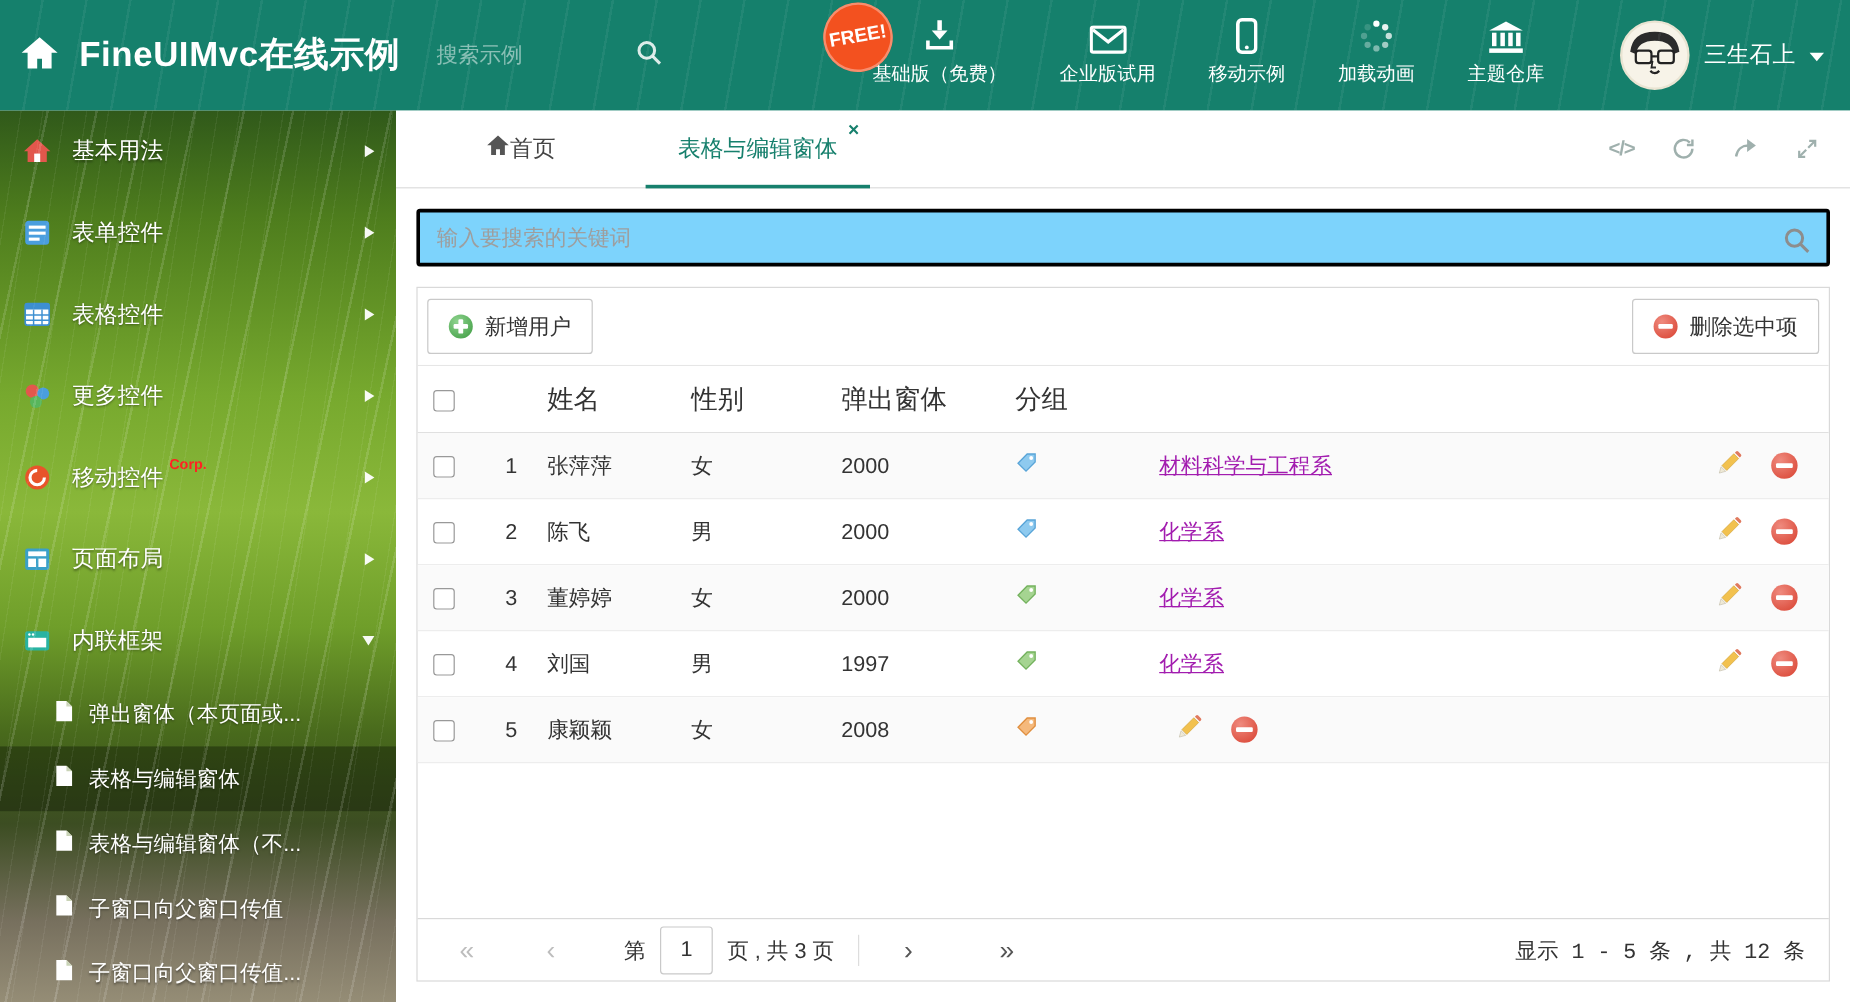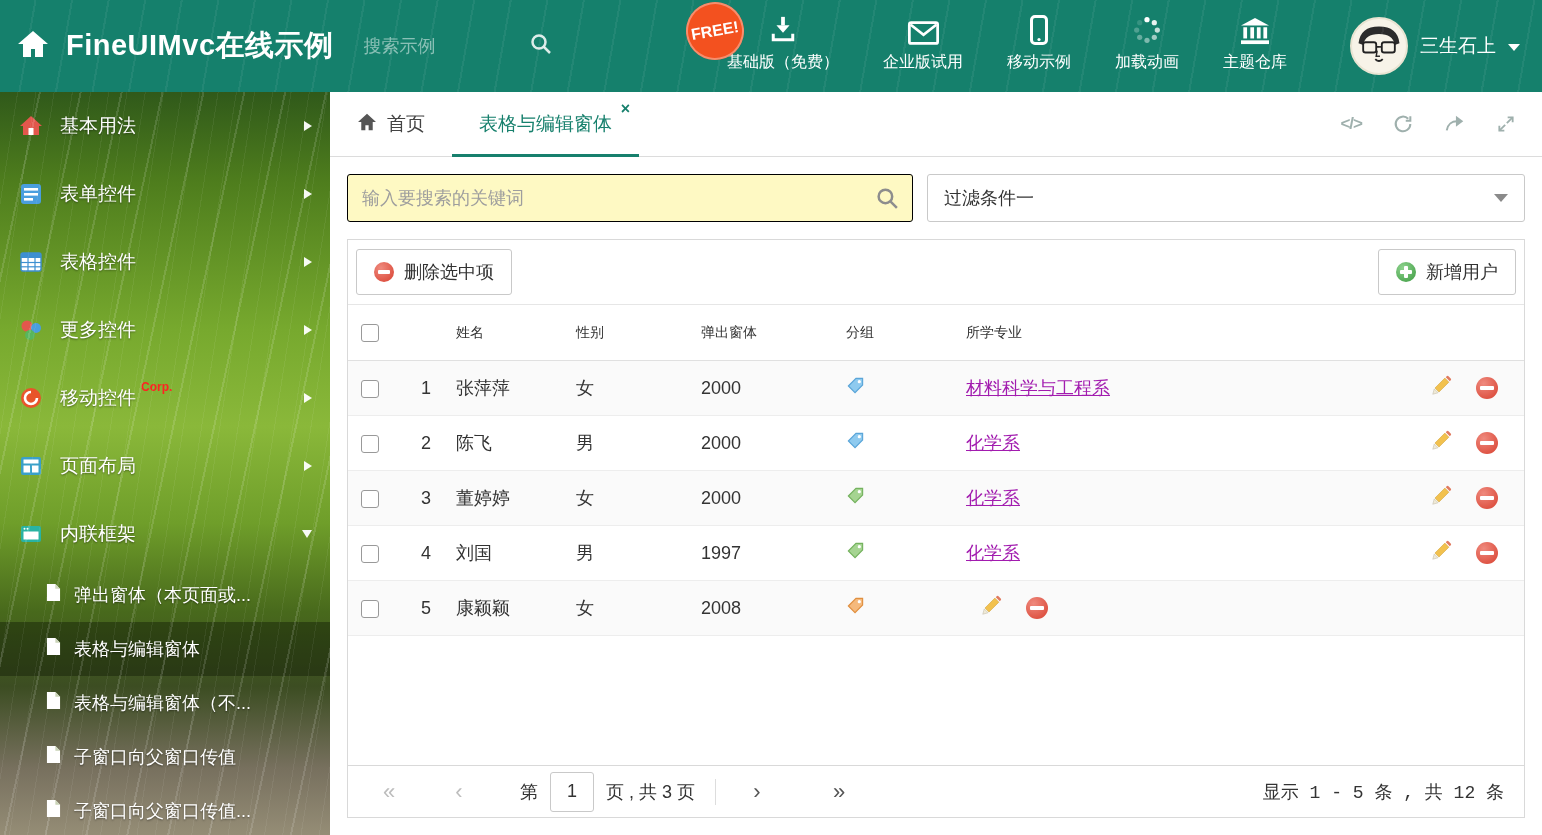--- a/index.html
+++ b/index.html
@@ -37,51 +37,51 @@
   .menu-item .label,.sub-item .slabel{text-shadow:0 1px 2px rgba(0,0,0,.45);}
   .corp{color:#ff2222;font-size:12px;font-weight:bold;margin-left:5px;align-self:flex-start;margin-top:16px;text-shadow:none;}
   .arrow-right{margin-left:auto;width:0;height:0;border-left:8px solid #fff;border-top:5px solid transparent;border-bottom:5px solid transparent;opacity:.95;flex:none;}
   .arrow-down{margin-left:auto;width:0;height:0;border-top:8px solid #fff;border-left:5px solid transparent;border-right:5px solid transparent;opacity:.95;flex:none;}
   .sub-item{height:54px;display:flex;align-items:center;padding-left:46px;font-size:18px;gap:13px;cursor:pointer;white-space:nowrap;}
   .sub-item.active{background:rgba(15,25,5,.42);}
 
   
   .main{position:absolute;top:92px;left:330px;width:1212px;height:743px;background:#fff;display:flex;flex-direction:column;}
   .tabbar{height:65px;flex:none;border-bottom:1px solid #dcdcdc;display:flex;align-items:stretch;}
-  .tab{display:flex;align-items:center;gap:10px;padding:4px 27px;font-size:19px;color:#444;cursor:pointer;position:relative;}
+  .tab{display:flex;align-items:center;padding:4px 27px;font-size:19px;color:#444;cursor:pointer;position:relative;margin-left:48px;}
   .tab.active{color:#17806d;}
   .tab.active::after{content:"";position:absolute;left:0;right:0;bottom:-1px;height:3px;background:#17806d;}
   .tab-close{position:absolute;top:9px;right:9px;font-size:16px;font-weight:bold;color:#17806d;line-height:1;cursor:pointer;}
   .tab-tools{margin-left:auto;display:flex;align-items:center;gap:30px;padding-right:26px;color:#9fb0ad;}
   .tool{cursor:pointer;display:flex;align-items:center;}
   .code-glyph{font-size:17px;font-weight:bold;letter-spacing:-1px;color:#9fb0ad;}
 
   .content{flex:1;min-height:0;padding:17px;display:flex;flex-direction:column;gap:17px;}
   .filter-row{display:flex;gap:14px;flex:none;}
-  .searchbox{flex:1;position:relative;height:48px;border:1px solid #000000;border-radius:3px;display:flex;align-items:center;background:#fef9c3;}
+  .searchbox{flex:1;position:relative;height:48px;border:3px solid #000000;border-radius:3px;display:flex;align-items:center;background:#7dd3fc;}
   .searchbox input{flex:1;border:none;outline:none;font-size:18px;color:#555;padding:0 46px 0 14px;height:100%;background:transparent;}
   .searchbox input::placeholder{color:#9e9e9e;}
   .searchbox .magwrap{position:absolute;right:12px;top:11px;}
   .filterbox{flex:1;height:48px;border:1px solid #c9c9c9;border-radius:3px;display:flex;align-items:center;justify-content:space-between;padding:0 16px;font-size:18px;color:#333;cursor:pointer;background:#fff;}
   .caret-dn-g{width:0;height:0;border-top:8px solid #8a8a8a;border-left:7px solid transparent;border-right:7px solid transparent;}
 
   .panel{flex:1;min-height:0;border:1px solid #d9d9d9;display:flex;flex-direction:column;background:#fff;}
   .toolbar{flex:none;display:flex;justify-content:space-between;padding:9px 8px;}
   .btn{height:46px;border:1px solid #c9c9c9;border-radius:3px;background:#fff;display:inline-flex;align-items:center;gap:10px;padding:0 17px;font-size:18px;color:#333;cursor:pointer;}
   .icon-circle{border-radius:50%;position:relative;display:inline-block;flex:none;}
   .sz20{width:20px;height:20px;} .sz22{width:22px;height:22px;}
   .icon-minus{background:radial-gradient(circle at 35% 30%,#ef8a7e,#d8402f);}
   .icon-minus::after{content:"";position:absolute;left:18%;right:18%;top:calc(50% - 2px);height:4px;background:#fff;border-radius:1px;}
   .icon-plus{background:radial-gradient(circle at 35% 30%,#8ed38e,#3c9a40);}
   .icon-plus::before{content:"";position:absolute;left:18%;right:18%;top:calc(50% - 2px);height:4px;background:#fff;border-radius:1px;}
   .icon-plus::after{content:"";position:absolute;top:18%;bottom:18%;left:calc(50% - 2px);width:4px;background:#fff;border-radius:1px;}
 
   .tablewrap{flex:1;min-height:0;overflow:hidden;}
   .thead,.trow{display:grid;grid-template-columns:56px 44px 120px 125px 145px 120px 450px 1fr;align-items:center;}
-  .thead{height:57px;border-top:1px solid #e6e6e6;border-bottom:1px solid #e0e0e0;font-size:14px;color:#333;}
+  .thead{height:57px;border-top:1px solid #e6e6e6;border-bottom:1px solid #e0e0e0;font-size:22px;color:#333;}
   .trow{height:55px;border-bottom:1px solid #ededed;font-size:18px;color:#333;}
   .trow:nth-child(odd){background:#fafafa;}
   .cell{padding-left:8px;}
   .c-cb{padding-left:13px;}
   .c-num{text-align:center;padding-left:0;}
   .checkbox{width:18px;height:18px;border:1px solid #999;border-radius:3px;display:inline-block;background:#fff;vertical-align:middle;cursor:pointer;}
   .major-link{color:#a21caf;text-decoration:underline;cursor:pointer;}
   .c-actions{display:flex;align-items:center;gap:24px;padding-left:22px;}
   .tag-blue path{fill:#8ecaef;stroke:#5aa5d8;}
   .tag-green path{fill:#a5d491;stroke:#74b25e;}
@@ -361,47 +361,42 @@
     <div class="filter-row">
       <div class="searchbox">
         <input placeholder="输入要搜索的关键词" style="">
         <span class="magwrap">
           <svg viewBox="0 0 24 24" width="25" height="25">
               <circle cx="10" cy="10" r="6.5" fill="none" stroke="#8d8d8d" stroke-width="2.4"></circle>
               <line x1="15" y1="15" x2="21" y2="21" stroke="#8d8d8d" stroke-width="2.4"></line>
             </svg>
         </span>
       </div>
-      <div class="filterbox">
-        <span>过滤条件一</span>
-        <span class="caret-dn-g"></span>
-      </div>
     </div>
 
     <div class="panel">
       <div class="toolbar">
         <button class="btn">
+          <span class="icon-circle icon-plus sz20"></span>
+          <span>新增用户</span>
+        </button>
+        <button class="btn">
           <span class="icon-circle icon-minus sz20"></span>
           <span>删除选中项</span>
-        </button>
-        <button class="btn">
-          <span class="icon-circle icon-plus sz20"></span>
-          <span>新增用户</span>
         </button>
       </div>
 
       <div class="tablewrap">
         <div class="thead">
           <div class="cell c-cb"><span class="checkbox"></span></div>
           <div class="cell c-num"></div>
           <div class="cell">姓名</div>
           <div class="cell">性别</div>
           <div class="cell">弹出窗体</div>
           <div class="cell">分组</div>
-          <div class="cell">所学专业</div>
           <div class="cell"></div>
         </div>
         <div>
   <div class="trow">
     <div class="cell c-cb"><span class="checkbox"></span></div>
     <div class="cell c-num">1</div>
     <div class="cell">张萍萍</div>
     <div class="cell">女</div>
     <div class="cell">2000</div>
     <div class="cell">

